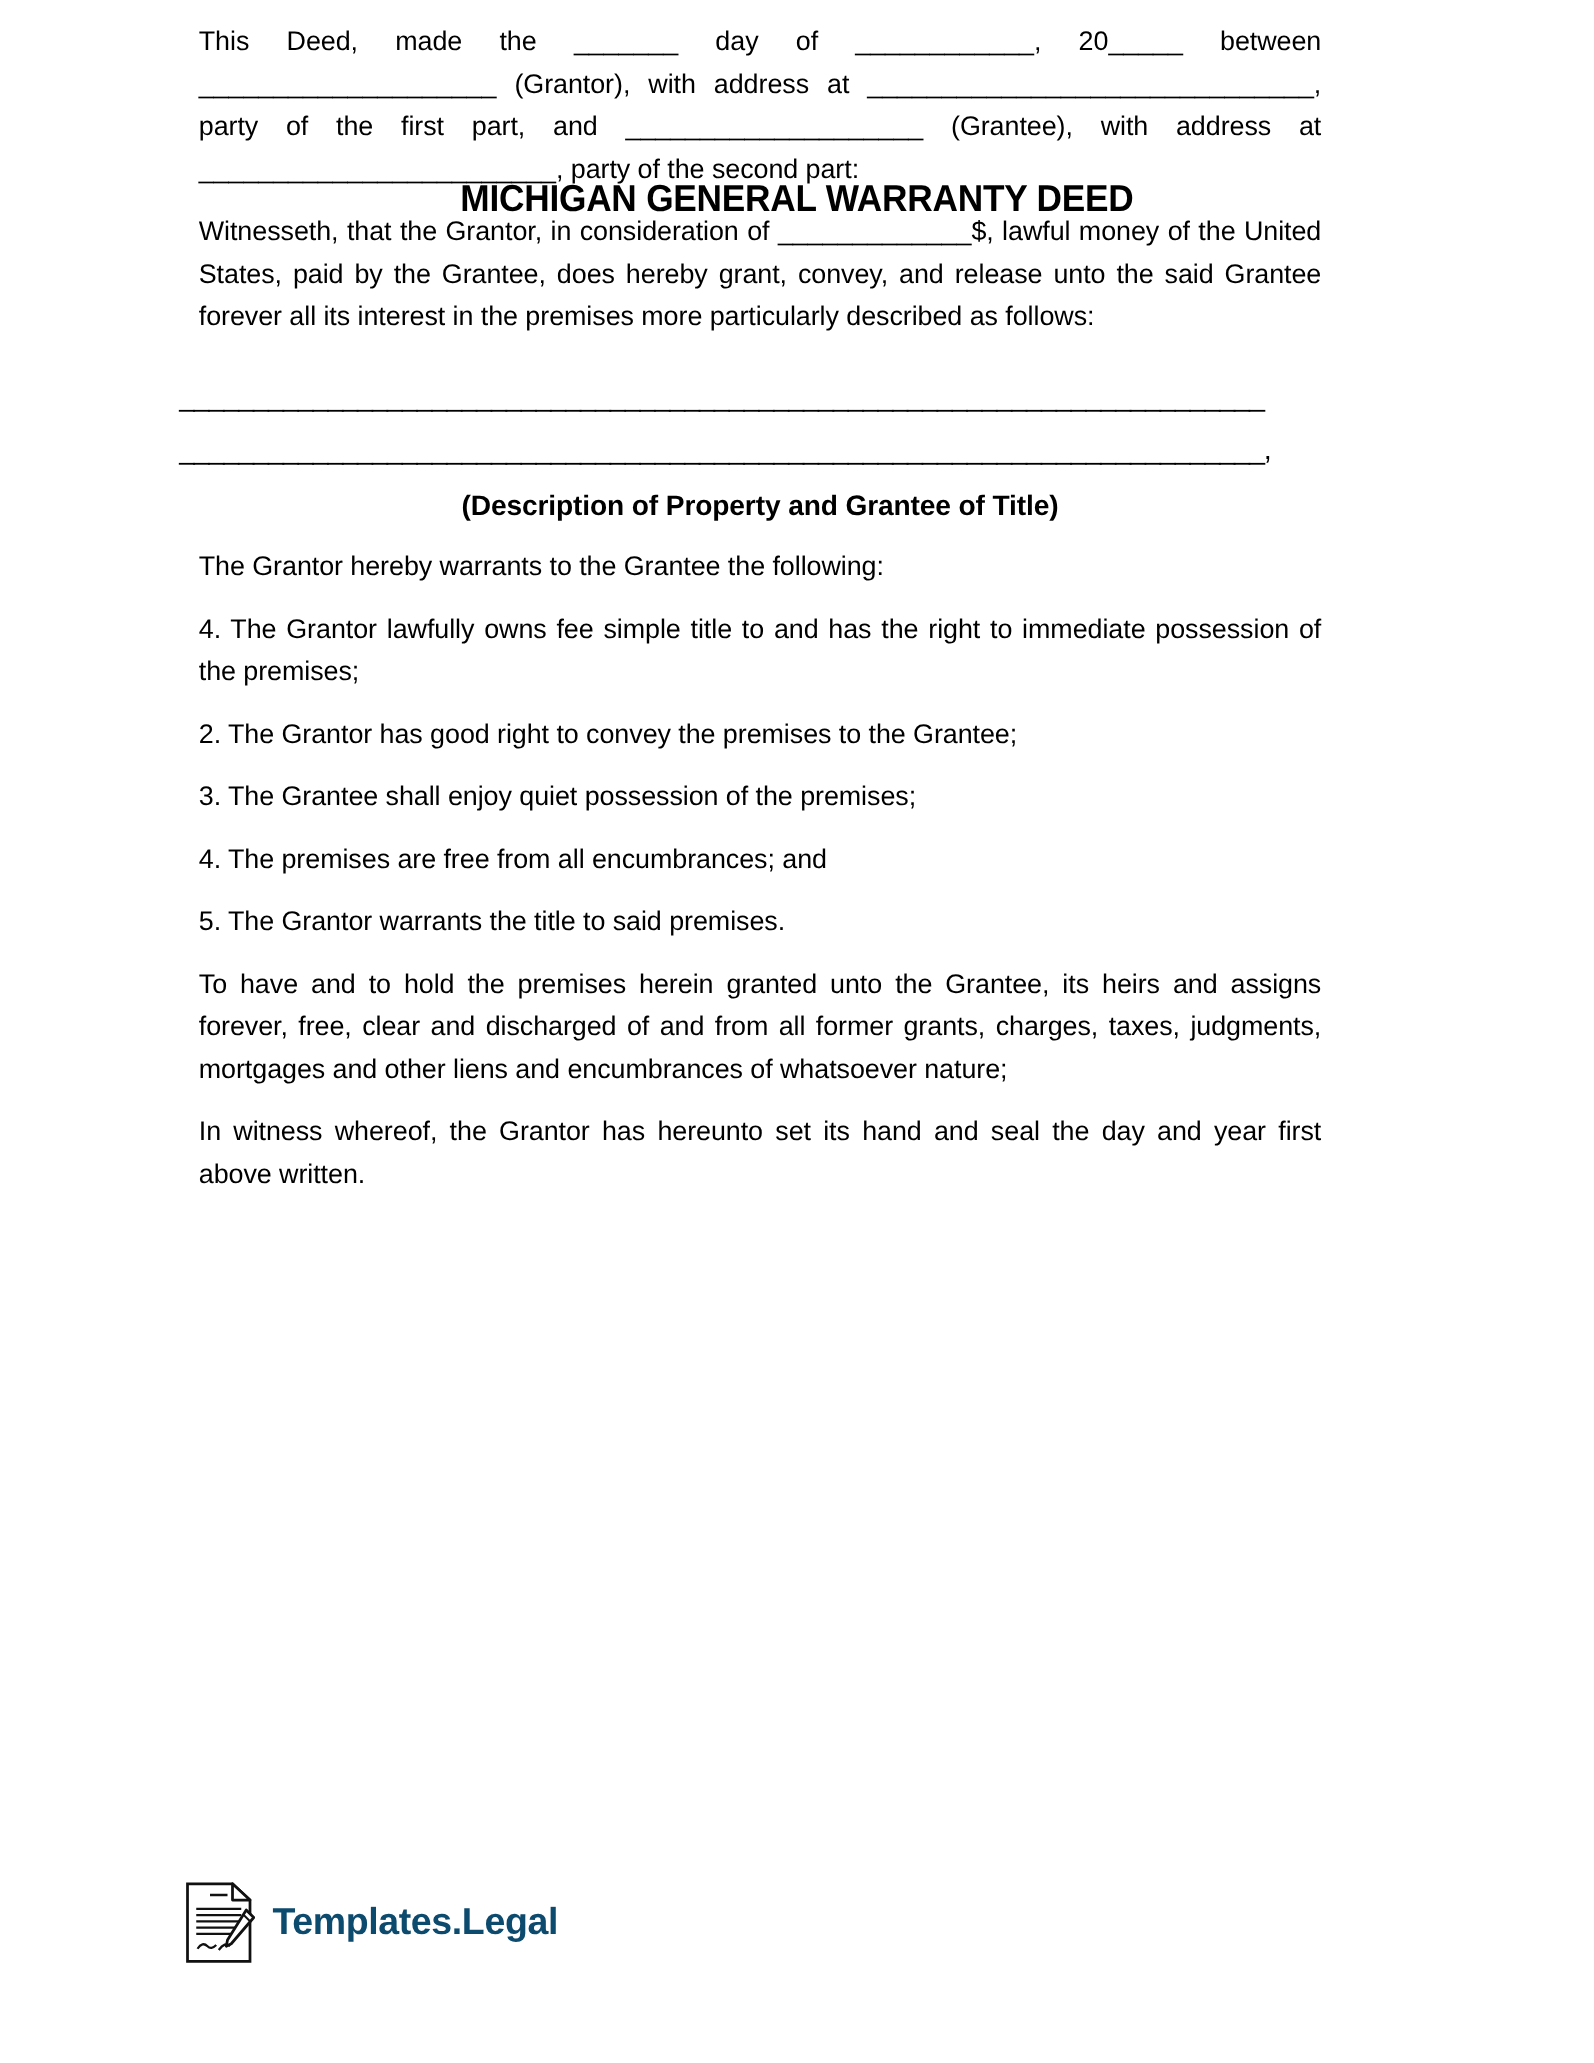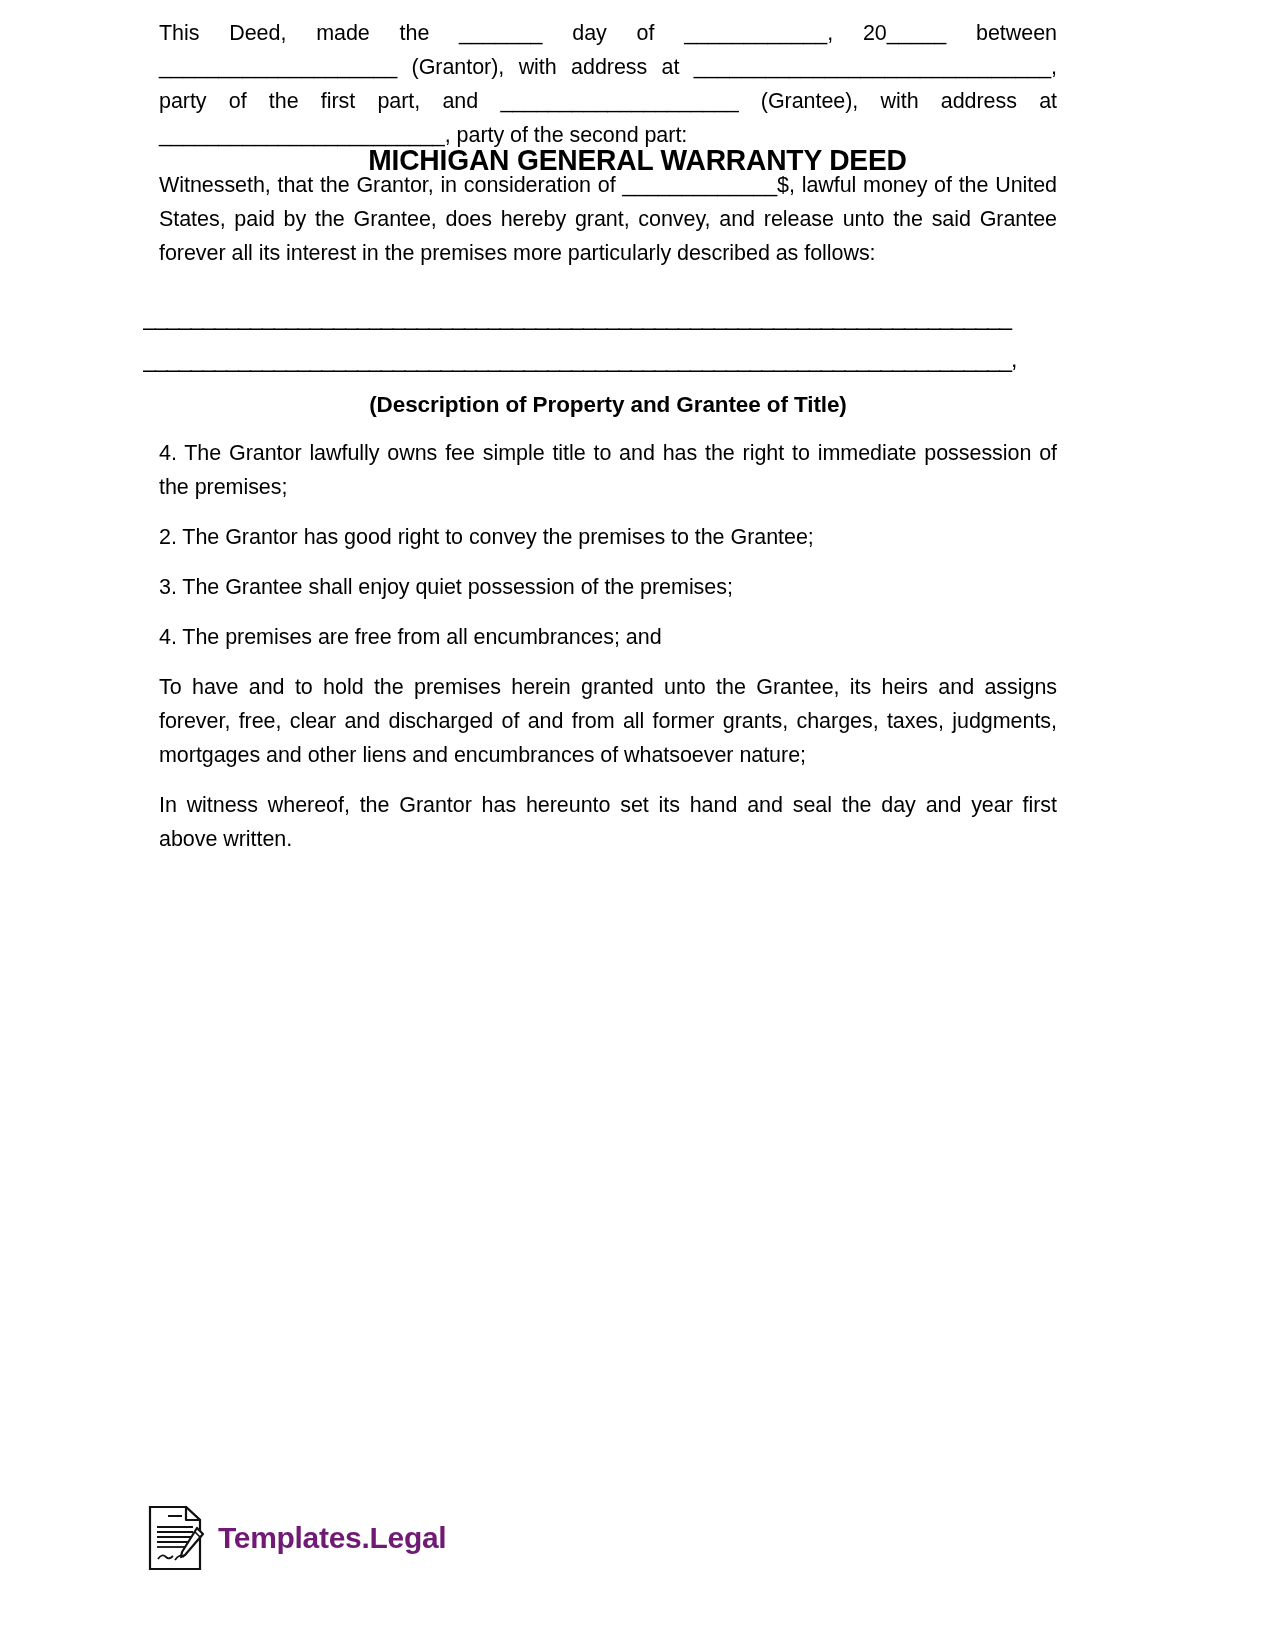--- a/index.html
+++ b/index.html
@@ -93,21 +93,21 @@
   }
   .footer-logo-icon {
     width: 56px;
     height: 66px;
     display: block;
   }
   .footer-wordmark {
     font-size: 30px;
     font-weight: bold;
     letter-spacing: -0.3px;
-    color: #701a75;
+    color: #0c4a6e;
     font-family: "Liberation Sans", sans-serif;
   }
 </style>
 </head>
 <body>
 
 <div class="page">
 
   <h1 class="doc-title">MICHIGAN GENERAL WARRANTY DEED</h1>
 
@@ -118,29 +118,31 @@
     <p class="para sec-2">Witnesseth, that the Grantor, in consideration of _____________$, lawful money of the United States, paid by the Grantee, does hereby grant, convey, and release unto the said Grantee forever all its interest in the premises more particularly described as follows:</p>
 
     <div class="rules-wrap">
       <div class="rule-line">_________________________________________________________________________</div>
       <div class="rule-line">_________________________________________________________________________,</div>
     </div>
 
     <p class="subheading">(Description of Property and Grantee of Title)</p>
 
 
+    <p class="para nojust gap-para">The Grantor hereby warrants to the Grantee the following:</p>
 
     <p class="para gap-para">4. The Grantor lawfully owns fee simple title to and has the right to immediate possession of the premises;</p>
 
     <p class="para nojust gap-para">2. The Grantor has good right to convey the premises to the Grantee;</p>
 
     <p class="para nojust gap-para">3. The Grantee shall enjoy quiet possession of the premises;</p>
 
     <p class="para nojust gap-para">4. The premises are free from all encumbrances; and</p>
 
+    <p class="para nojust gap-para">5. The Grantor warrants the title to said premises.</p>
 
     <p class="para gap-para">To have and to hold the premises herein granted unto the Grantee, its heirs and assigns forever, free, clear and discharged of and from all former grants, charges, taxes, judgments, mortgages and other liens and encumbrances of whatsoever nature;</p>
 
     <p class="para gap-para">In witness whereof, the Grantor has hereunto set its hand and seal the day and year first above written.</p>
 
   </div>
 
   <div class="footer">
     <span>
       <svg class="footer-logo-icon" viewBox="0 0 56 66" xmlns="http://www.w3.org/2000/svg">

